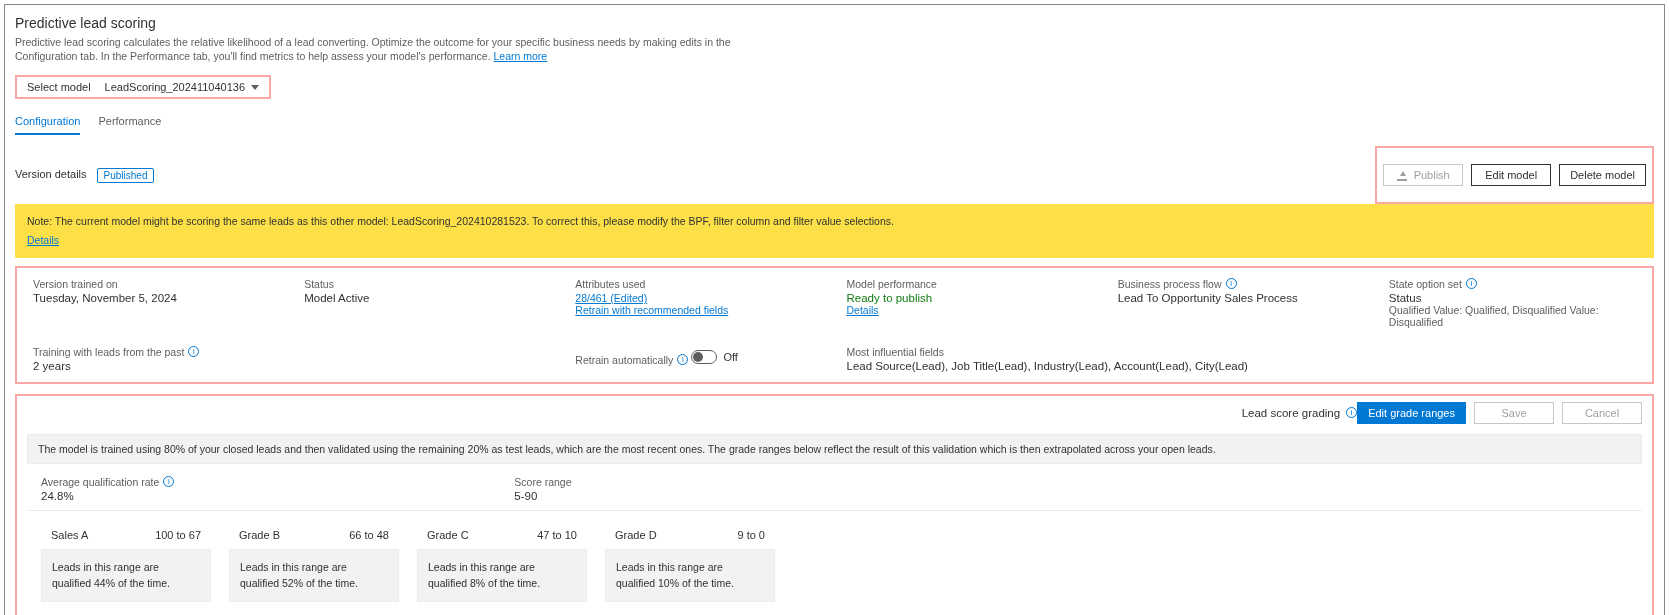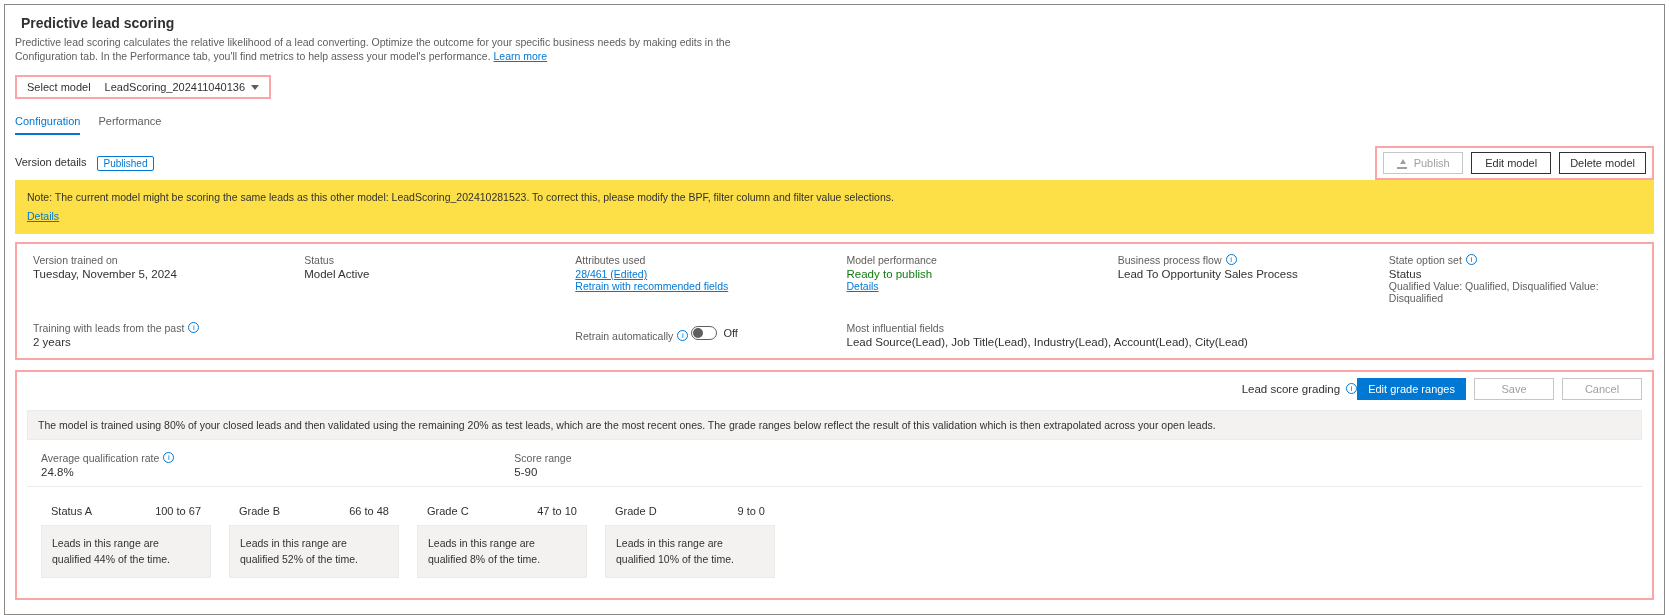--- a/index.html
+++ b/index.html
@@ -6,37 +6,37 @@
   body {
     margin: 0;
     font-family: "Segoe UI", Arial, sans-serif;
     font-size: 11px;
     color: #323130;
     background: #fff;
     padding: 4px;
   }
   .outer-frame { border: 1px solid #8a8886; padding: 8px 10px 14px 10px; }
   a { color: #0078d4; text-decoration: underline; cursor: pointer; }
-  .page-title { font-size: 14px; font-weight: 700; margin: 2px 0 4px 6px; }
+  .page-title { font-size: 14px; font-weight: 400; margin: 2px 0 4px 0; }
   .page-desc { color: #605e5c; font-size: 10.5px; line-height: 1.35; margin-bottom: 12px; max-width: 720px; }
   .red-box { border: 2px solid #fca5a5; }
   .select-model-row { display: inline-flex; align-items: center; gap: 14px; padding: 4px 10px; }
   .select-model-label { color: #323130; font-size: 11px; }
   .model-dd { display: inline-flex; align-items: center; gap: 6px; color: #323130; cursor: pointer; }
   .chevron { width: 0; height: 0; border-left: 4px solid transparent; border-right: 4px solid transparent; border-top: 5px solid #605e5c; }
   .tabs { display: flex; gap: 18px; margin-top: 12px; border-bottom: 1px solid transparent; }
   .tab { padding: 4px 0 6px 0; cursor: pointer; color: #605e5c; }
   .tab.active { color: #0078d4; border-bottom: 2px solid #0078d4; }
   .version-row { display: flex; align-items: center; justify-content: space-between; margin-top: 10px; }
   .version-left { display: flex; gap: 10px; }
   .badge { border: 1px solid #0078d4; color: #0078d4; border-radius: 2px; font-size: 10px; padding: 1px 6px; }
   .btn { border: 1px solid #323130; background: #fff; padding: 4px 10px; font-size: 11px; cursor: pointer; min-width: 80px; text-align: center; }
   .btn.disabled { color: #a19f9d; border-color: #c8c6c4; cursor: default; }
   .btn.primary { background: #0078d4; color: #fff; border-color: #0078d4; }
-  .btn-group { display: flex; gap: 8px; padding: 4px 6px; }
+  .btn-group { display: flex; gap: 8px; padding: 16px 6px; }
   .warning-bar { background: #fde047; color: #323130; padding: 10px 12px; margin-top: 0; font-size: 10.5px; line-height: 1.4; }
   .warning-bar .details-link { color: #0078d4; text-decoration: underline; display: inline-block; margin-top: 4px; }
   .info-panel { margin-top: 8px; padding: 10px 16px; display: grid; grid-template-columns: 1fr 1fr 1fr 1fr 1fr 1fr; gap: 18px 24px; }
   .info-item .label { color: #605e5c; font-size: 10.5px; display: inline-flex; align-items: center; gap: 4px; }
   .info-item .value { font-size: 11.5px; margin-top: 2px; }
   .info-icon { display: inline-flex; width: 11px; height: 11px; border: 1px solid #0078d4; border-radius: 50%; color: #0078d4; font-size: 8px; align-items: center; justify-content: center; line-height: 1; }
   .link-small { color: #0078d4; text-decoration: underline; font-size: 10.5px; cursor: pointer; display: inline-block; }
   .green-text { color: #107c10; }
   .toggle { display: inline-flex; align-items: center; gap: 6px; margin-top: 4px; }
   .toggle-track { width: 26px; height: 14px; border: 1px solid #605e5c; border-radius: 7px; position: relative; background: #fff; }
@@ -188,21 +188,21 @@
         <div class="value">24.8%</div>
       </div>
       <div class="info-item" style="margin-left:280px">
         <div class="label">Score range</div>
         <div class="value">5-90</div>
       </div>
     </div>
     <div class="grades">
       <div class="grade-card">
         <div class="grade-head">
-          <span>Status A</span>
+          <span>Sales A</span>
           <span>100 to 67</span>
         </div>
         <div class="grade-body">
           <div>Leads in this range are qualified 44% of the time.</div>
 
         </div>
       </div>
       <div class="grade-card">
         <div class="grade-head">
           <span>Grade B</span>

